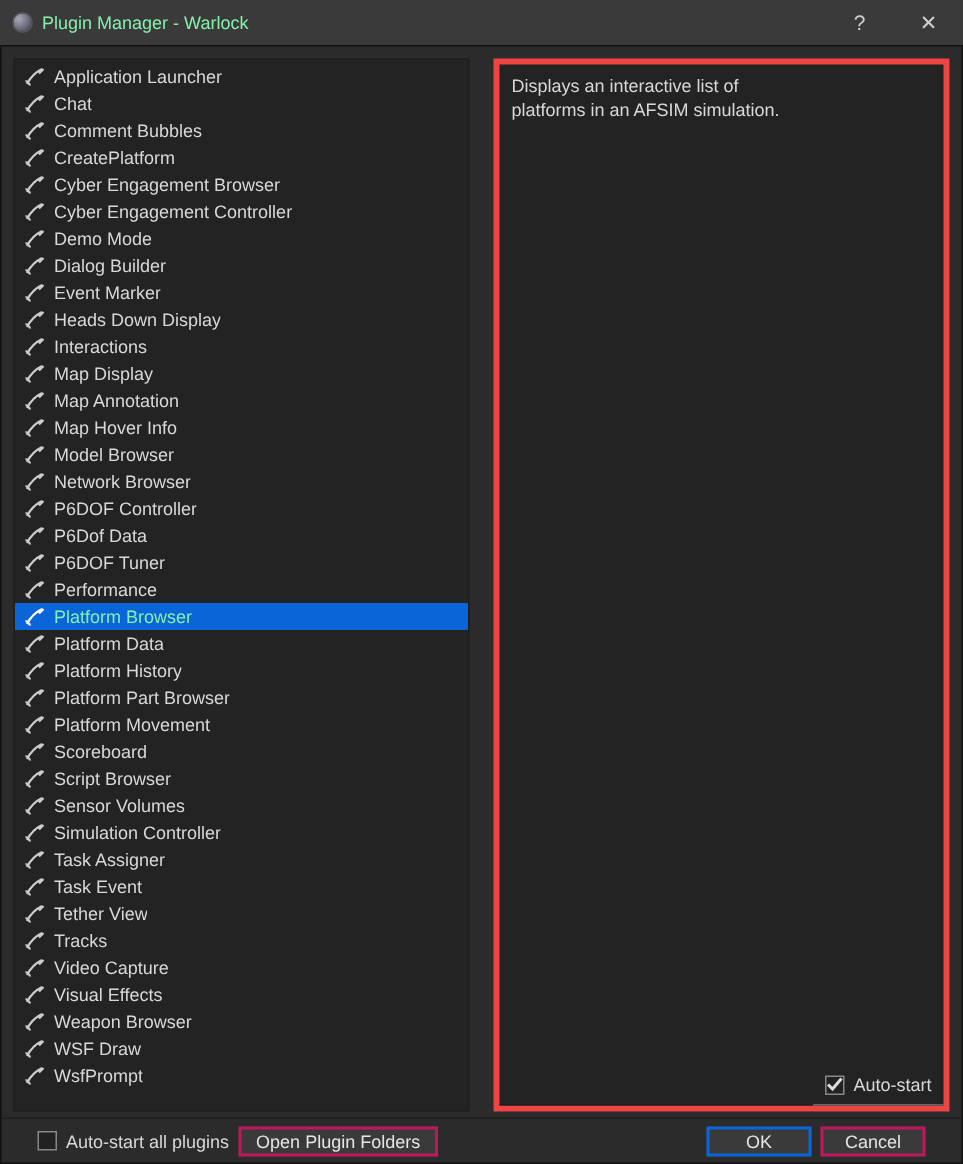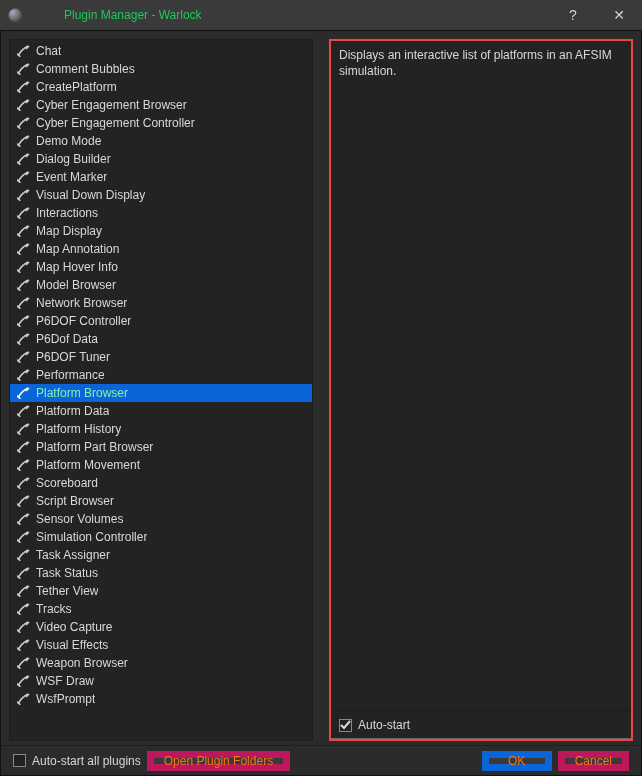--- a/index.html
+++ b/index.html
@@ -14,21 +14,21 @@
       height: 30px; background: #3a3a3a;
       display: flex; align-items: center;
       padding-left: 8px; user-select: none;
     }
     .titlebar .app-icon {
       width: 14px; height: 14px; margin-right: 6px;
       border-radius: 50%;
       background: radial-gradient(circle at 30% 30%, #aab 0%, #667 60%, #334 100%);
       border: 1px solid #555;
     }
-    .titlebar .title { flex: 0 0 auto; color: #22c55e; margin-left: 36px; }
+    .titlebar .title { flex: 0 0 auto; color: #86efac; }
     .titlebar .spacer { flex: 1; }
     .titlebar .tb-btn {
       width: 46px; height: 30px;
       display: flex; align-items: center; justify-content: center;
       color: #cfcfcf; font-size: 14px; cursor: pointer;
     }
     .frame {
       border: 1px solid #111; height: 746px;
       display: flex; flex-direction: column;
       background: #2b2b2b;
@@ -56,48 +56,48 @@
     .plugin-row.selected { background: #0a66d8; color: #86efac; }
     .plugin-icon { flex: 0 0 14px; height: 14px; }
     .plugin-icon svg { display: block; stroke: #ccc; fill: none; stroke-width: 1.5; }
     .plugin-row.selected .plugin-icon svg { stroke: #fff; }
     .plugin-label { white-space: nowrap; overflow: hidden; text-overflow: ellipsis; }
     .splitter {
       width: 4px; background: #2b2b2b; cursor: col-resize;
       display: flex; flex-direction: column; justify-content: center; align-items: center;
     }
     .right-panel {
-      flex: 1; display: flex; flex-direction: column;
-      border: 2px solid #ef4444; background: #232323; gap: 0;
+      flex: 1; display: flex; 
+      border: 4px solid #ef4444; background: #232323; gap: 0;
     }
     .desc-panel {
       flex: 1; padding: 6px 8px; min-height: 0;
       font-size: 12px; line-height: 1.35;
       border-bottom: 1px solid #1e1e1e;
     }
     .autostart-row {
       flex: 0 0 auto; padding: 6px 8px;
       display: flex; align-items: flex-end; gap: 6px;
       border-bottom: 1px solid #666;
     }
     .checkbox {
       width: 13px; height: 13px; border: 1px solid #888;
       display: flex; align-items: center; justify-content: center;
       background: #222; cursor: pointer;
     }
     .checkbox svg { display: block; }
     .footer {
       height: 30px; display: flex; align-items: center;
-      padding: 0 12px; gap: 6px; border-top: 1px solid #1e1e1e;
+      padding: 0 24px; gap: 6px; border-top: 1px solid #1e1e1e;
     }
     .footer .spacer { flex: 1; }
     .btn {
       height: 20px; padding: 0 10px;
-      background: #3a3a3a; border: 7px solid #be185d;
-      color: #f97316; font: inherit; cursor: pointer;
+      background: #3a3a3a; border: 2px solid #be185d;
+      color: #e5e5e5; font: inherit; cursor: pointer;
       display: inline-flex; align-items: center; justify-content: center; text-align: right;
     }
     .btn.primary { border-color: #0a66d8; min-width: 70px; }
     .btn.secondary { min-width: 70px; }
     .btn.small { font-size: 12px; }
     ::-webkit-scrollbar { width: 10px; background: #2b2b2b; }
     ::-webkit-scrollbar-thumb { background: #4a4a4a; }
   </style>
 </head>
 <body>
@@ -113,20 +113,28 @@
 <div class="frame">
   <div class="body-area">
     <div class="left-panel">
       <div class="plugin-list" id="plugin-list">
           <div class="plugin-row">
             <span class="plugin-icon">
               <svg viewBox="0 0 14 14" width="14" height="14">
                 <path d="M2 12 C4 8 8 4 12 2 M10 5 L13 2 M1 10 C2 10 4 12 4 13"></path>
               </svg>
             </span>
+            <span class="plugin-label">Application Launcher</span>
+          </div>
+          <div class="plugin-row">
+            <span class="plugin-icon">
+              <svg viewBox="0 0 14 14" width="14" height="14">
+                <path d="M2 12 C4 8 8 4 12 2 M10 5 L13 2 M1 10 C2 10 4 12 4 13"></path>
+              </svg>
+            </span>
             <span class="plugin-label">Chat</span>
           </div>
           <div class="plugin-row">
             <span class="plugin-icon">
               <svg viewBox="0 0 14 14" width="14" height="14">
                 <path d="M2 12 C4 8 8 4 12 2 M10 5 L13 2 M1 10 C2 10 4 12 4 13"></path>
               </svg>
             </span>
             <span class="plugin-label">Comment Bubbles</span>
           </div>
@@ -177,21 +185,21 @@
               </svg>
             </span>
             <span class="plugin-label">Event Marker</span>
           </div>
           <div class="plugin-row">
             <span class="plugin-icon">
               <svg viewBox="0 0 14 14" width="14" height="14">
                 <path d="M2 12 C4 8 8 4 12 2 M10 5 L13 2 M1 10 C2 10 4 12 4 13"></path>
               </svg>
             </span>
-            <span class="plugin-label">Visual Down Display</span>
+            <span class="plugin-label">Heads Down Display</span>
           </div>
           <div class="plugin-row">
             <span class="plugin-icon">
               <svg viewBox="0 0 14 14" width="14" height="14">
                 <path d="M2 12 C4 8 8 4 12 2 M10 5 L13 2 M1 10 C2 10 4 12 4 13"></path>
               </svg>
             </span>
             <span class="plugin-label">Interactions</span>
           </div>
           <div class="plugin-row">
@@ -345,21 +353,21 @@
               </svg>
             </span>
             <span class="plugin-label">Task Assigner</span>
           </div>
           <div class="plugin-row">
             <span class="plugin-icon">
               <svg viewBox="0 0 14 14" width="14" height="14">
                 <path d="M2 12 C4 8 8 4 12 2 M10 5 L13 2 M1 10 C2 10 4 12 4 13"></path>
               </svg>
             </span>
-            <span class="plugin-label">Task Status</span>
+            <span class="plugin-label">Task Event</span>
           </div>
           <div class="plugin-row">
             <span class="plugin-icon">
               <svg viewBox="0 0 14 14" width="14" height="14">
                 <path d="M2 12 C4 8 8 4 12 2 M10 5 L13 2 M1 10 C2 10 4 12 4 13"></path>
               </svg>
             </span>
             <span class="plugin-label">Tether View</span>
           </div>
           <div class="plugin-row">

